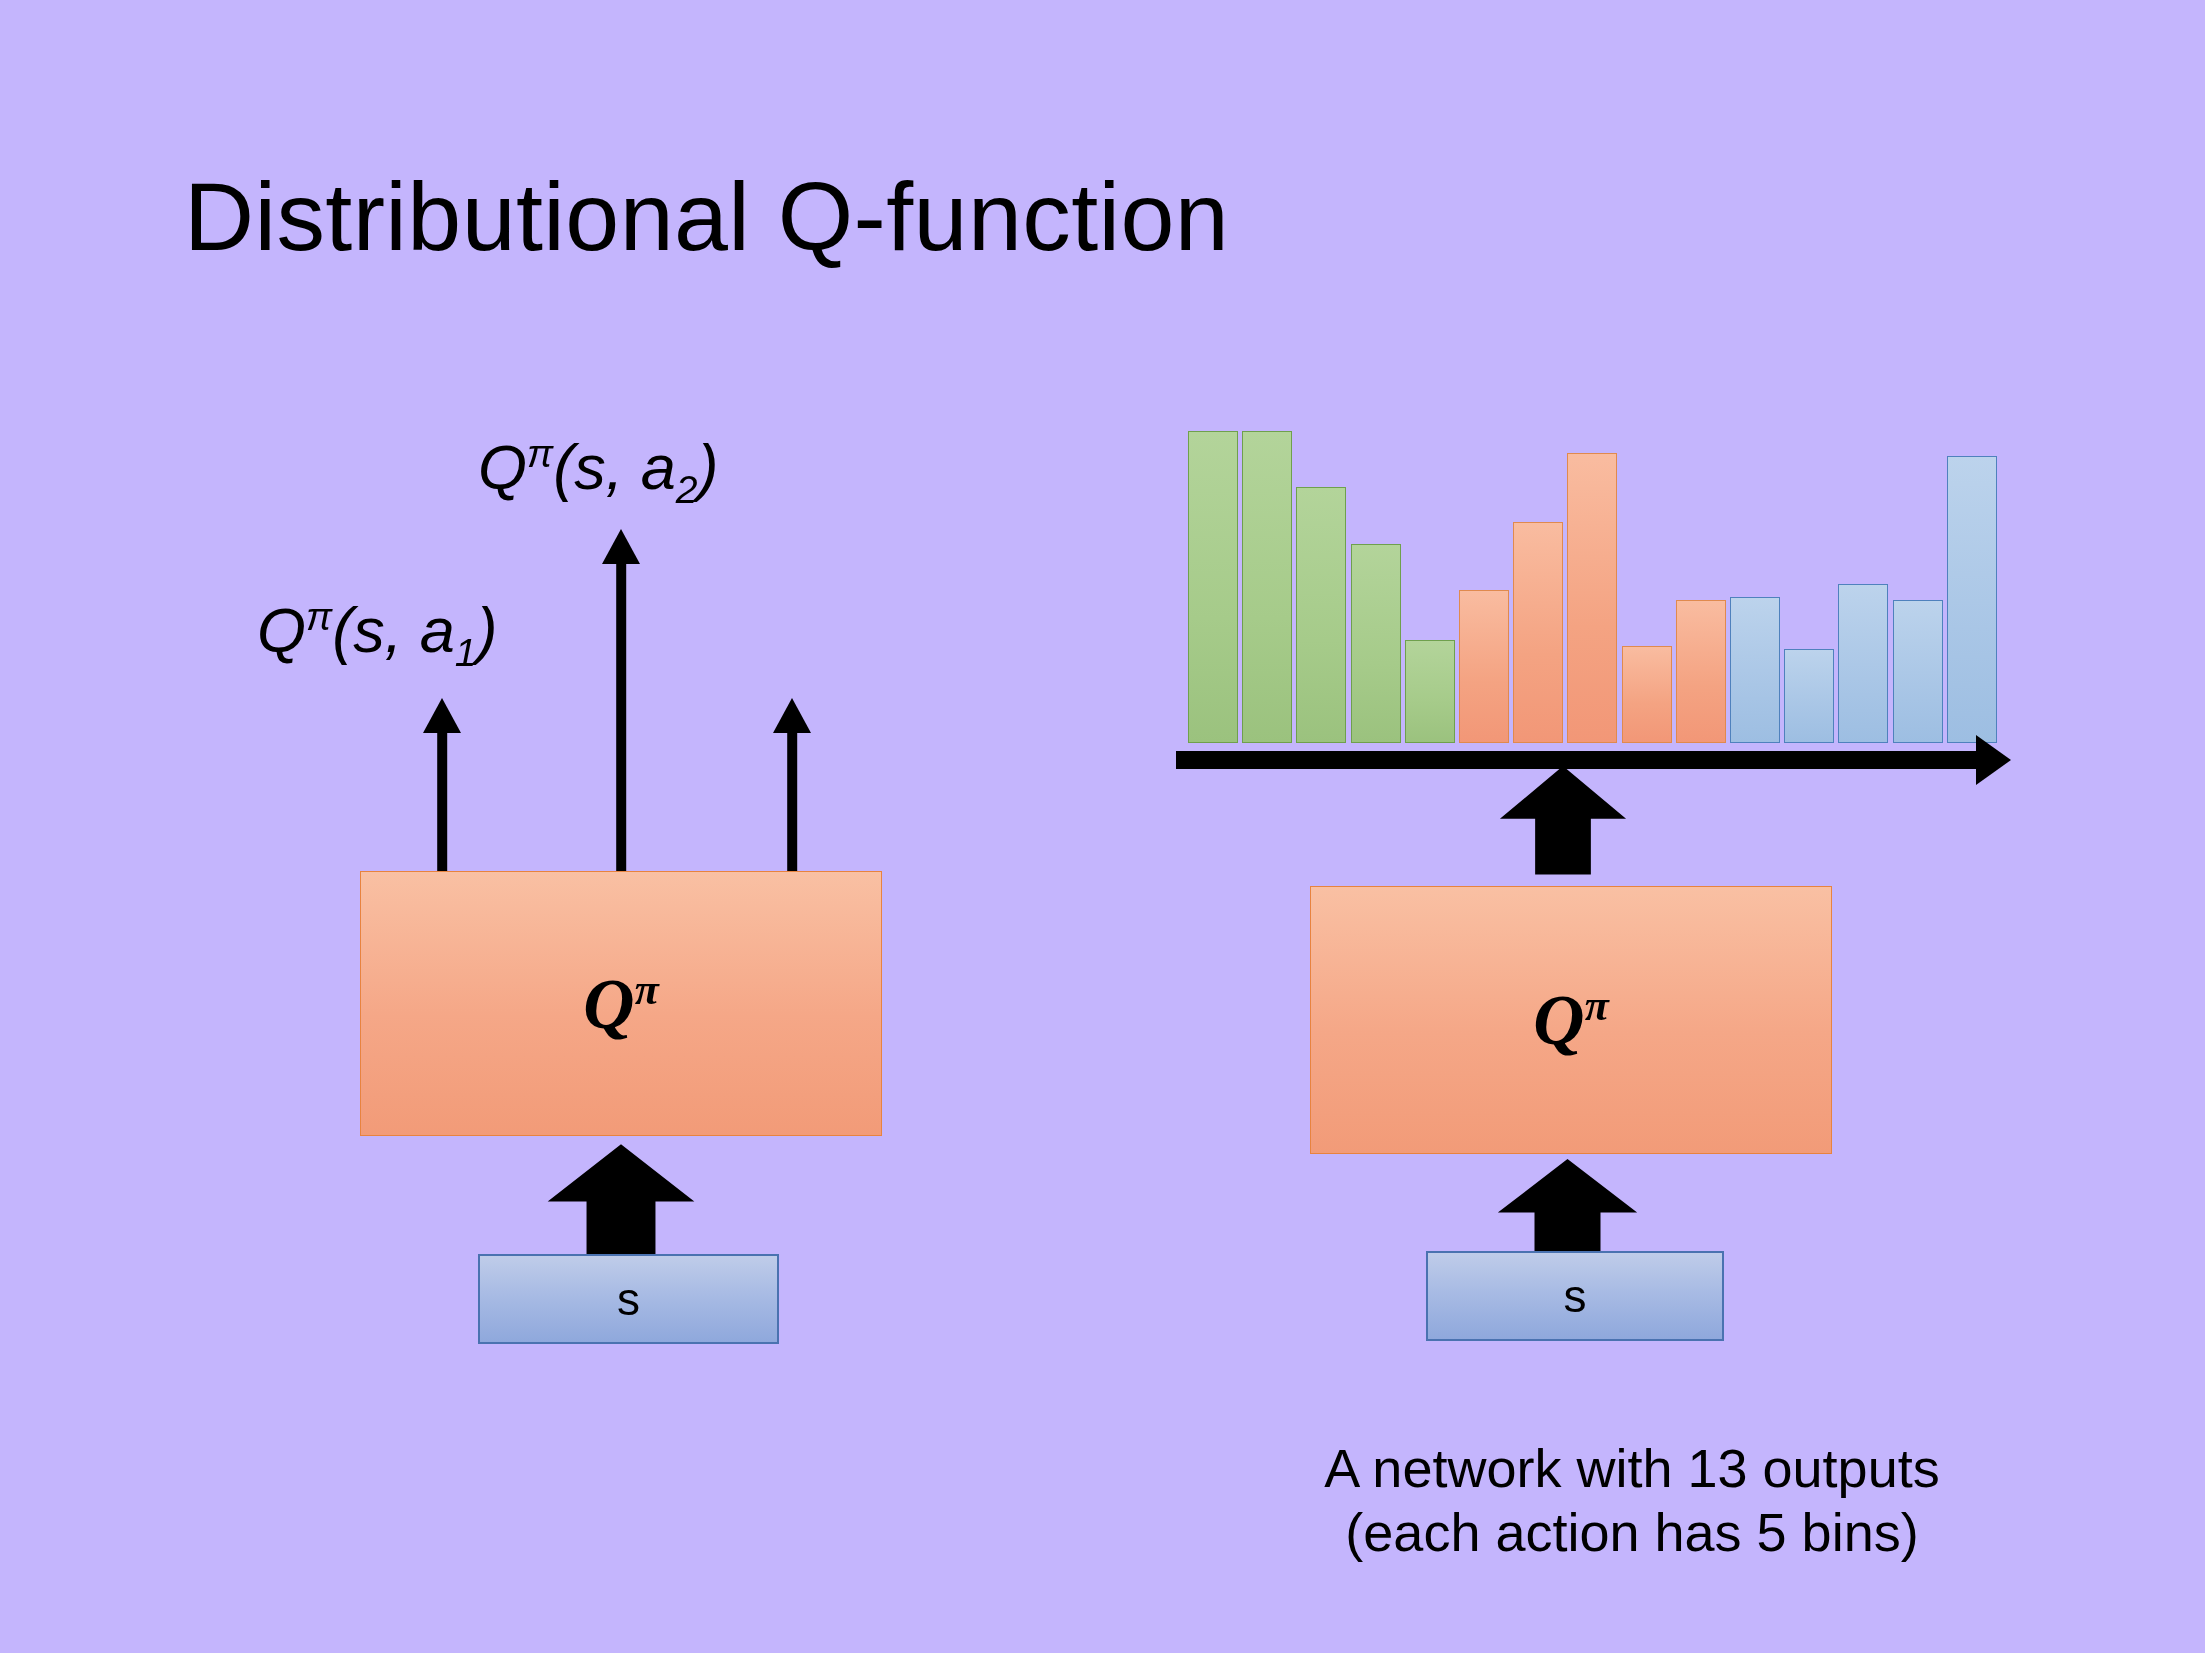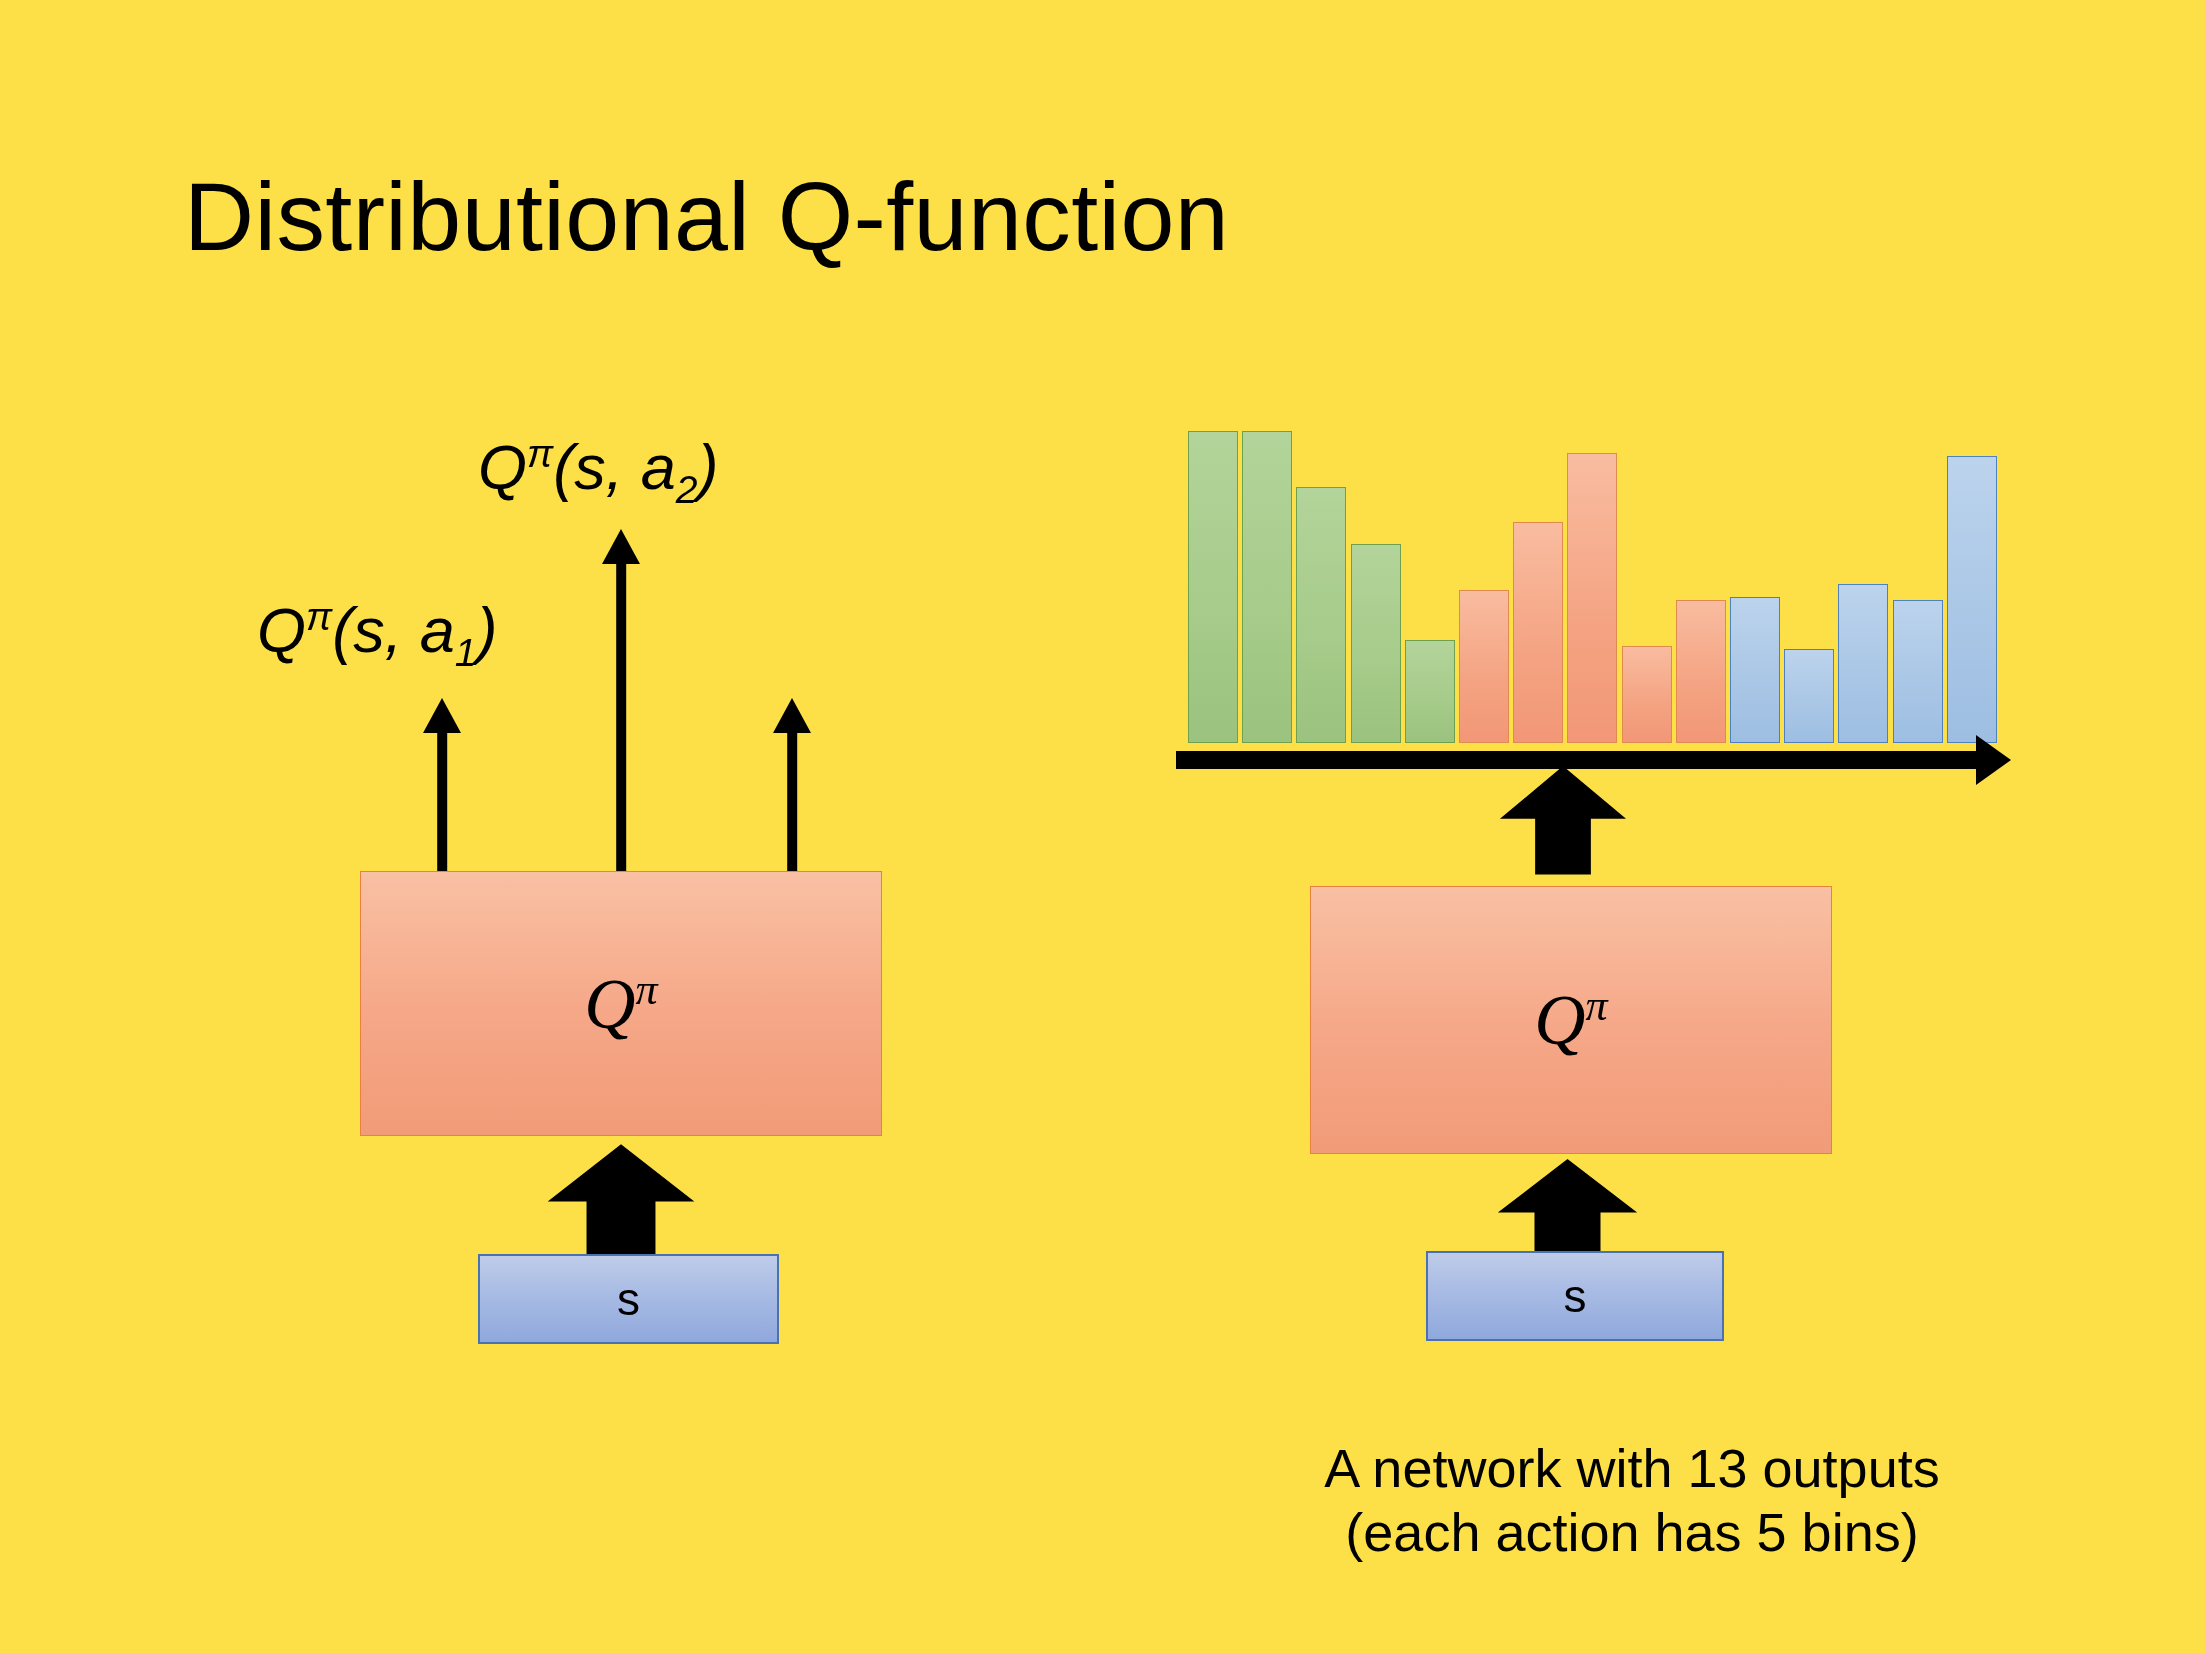--- a/index.html
+++ b/index.html
@@ -5,21 +5,21 @@
 <style>
   html, body {
     margin: 0;
     padding: 0;
     background: #ffffff;
   }
   #slide {
     position: relative;
     width: 2205px;
     height: 1654px;
-    background: #fde047;
+    background: #c4b5fd;
     overflow: hidden;
     font-family: "Liberation Sans", sans-serif;
   }
 
   
   #slide-title {
     position: absolute;
     left: 184px;
     top: 163px;
     font-family: "Liberation Sans Narrow", "Liberation Sans", sans-serif;
@@ -52,20 +52,21 @@
   }
 
   .qlabel { font-size: 63px; }
 
   
   .qbox {
     position: absolute;
     background: linear-gradient(to bottom, #F9C0A3 0%, #F5A787 55%, #F29B78 100%);
     border: 1.5px solid #E8833F;
     box-sizing: border-box;
+    font-weight: bold;
   }
   .qbox .qbox-text {
     position: absolute;
     left: 0; right: 0;
     top: 50%;
     transform: translateY(-50%);
     text-align: center;
     font-family: "Liberation Serif", "DejaVu Serif", serif;
     font-style: italic;
     font-size: 71px;

